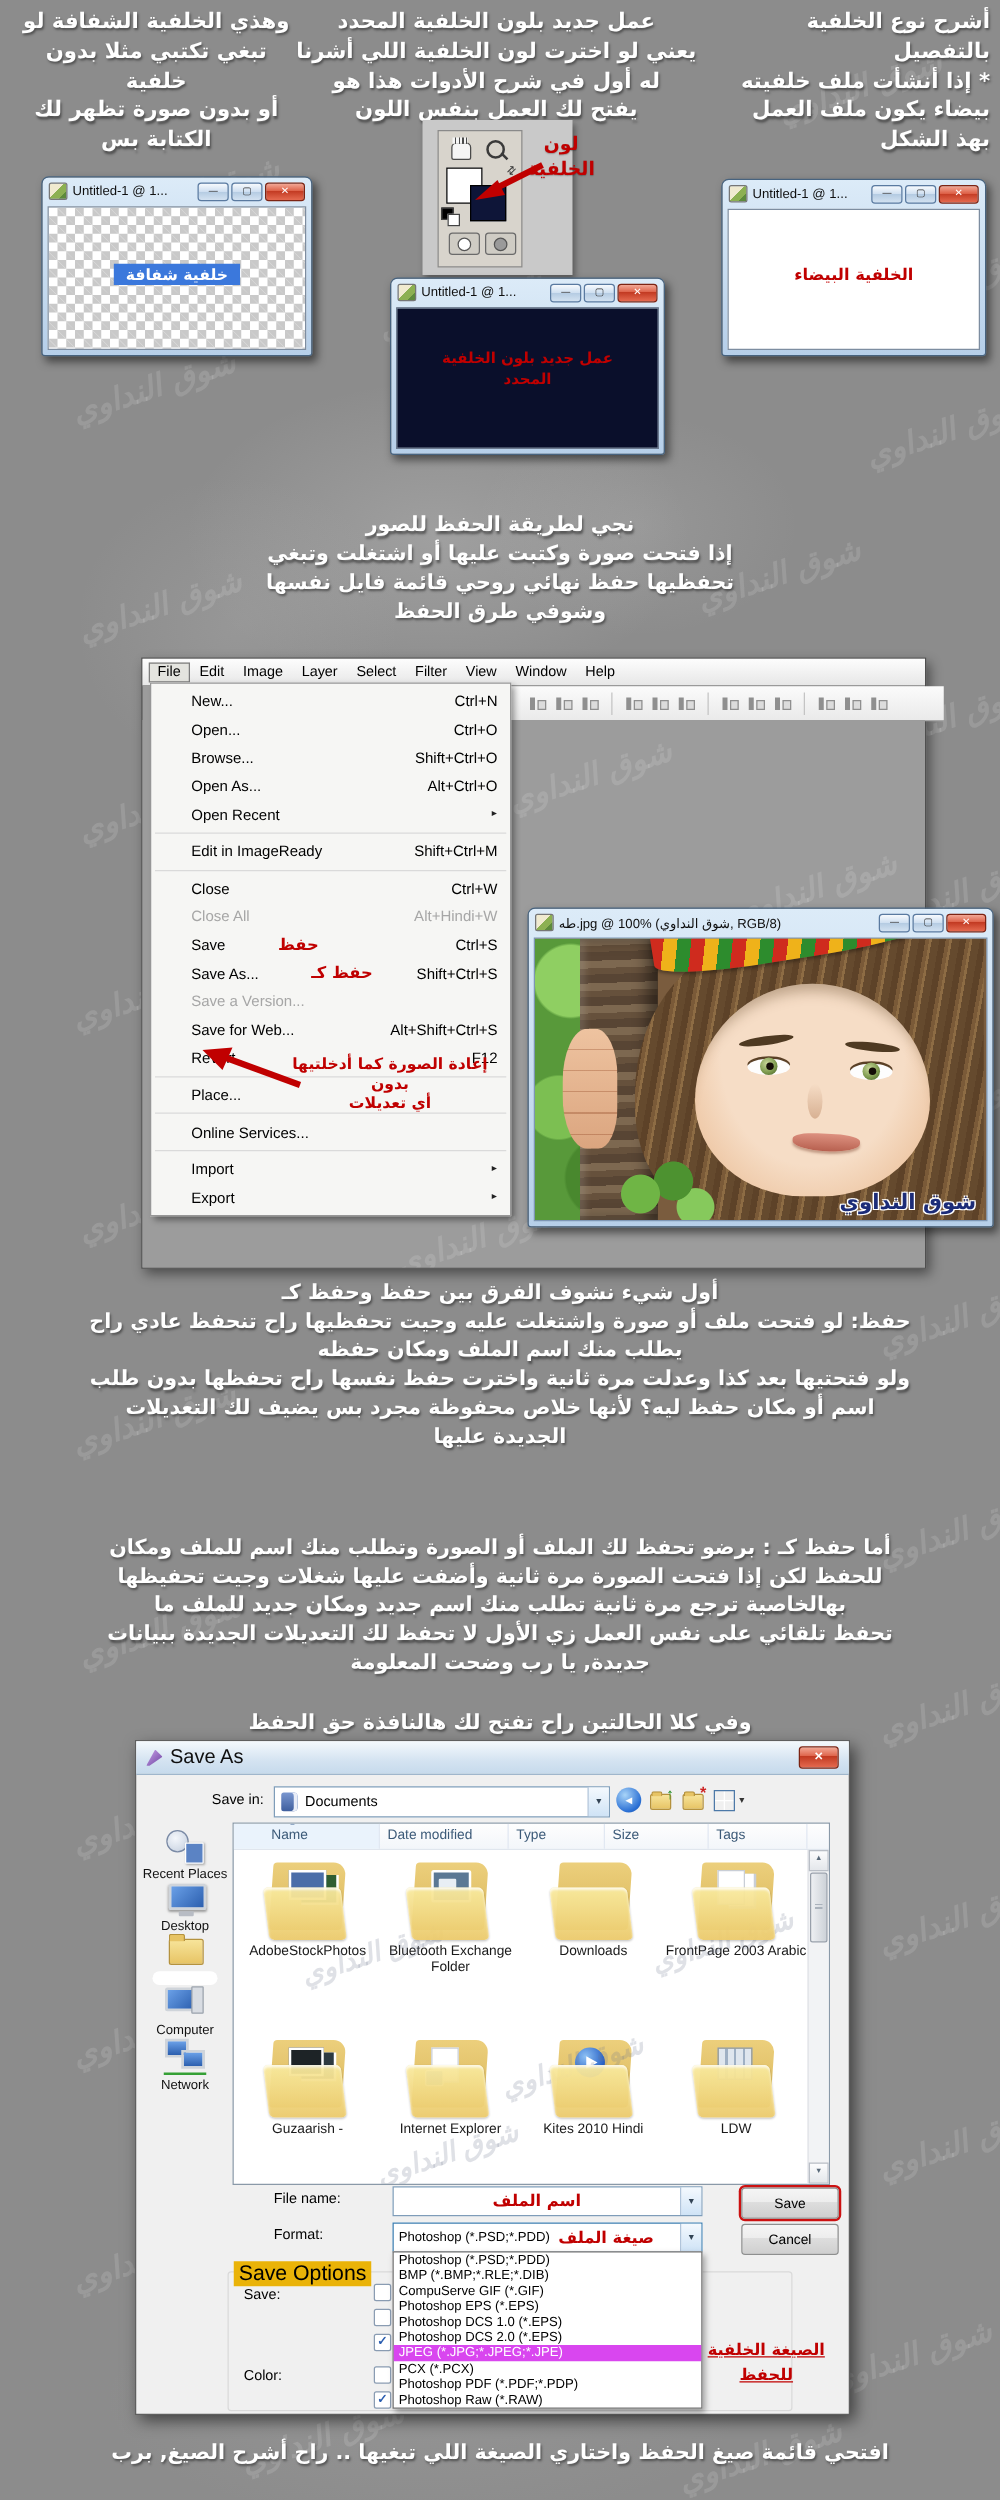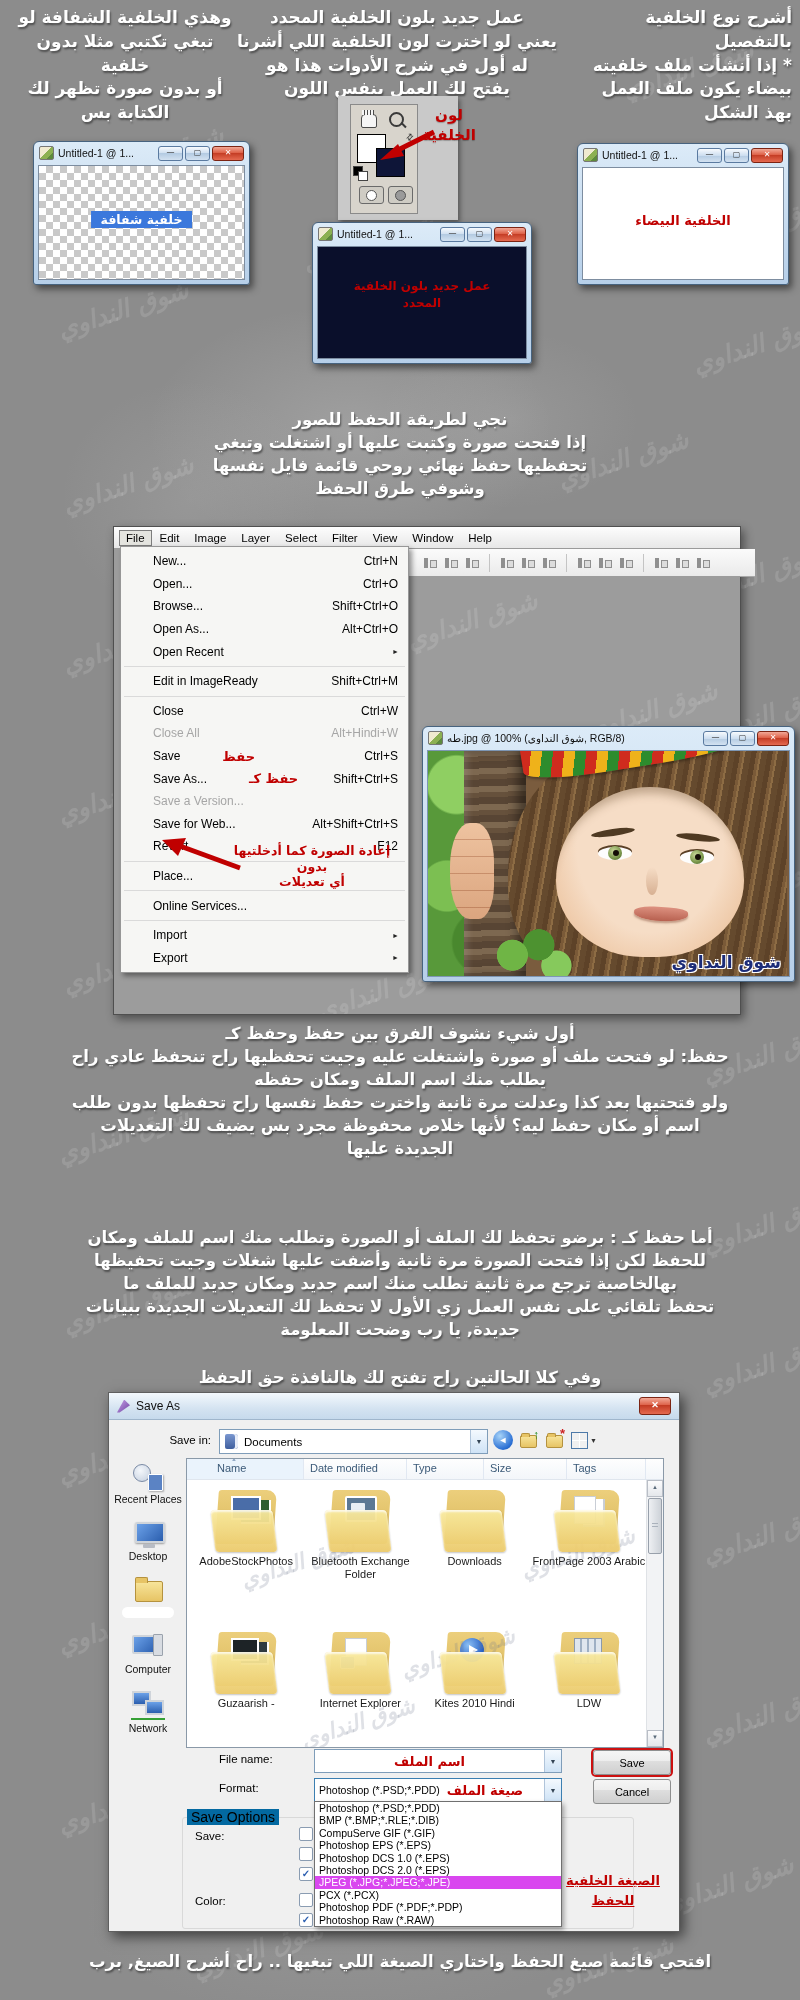--- a/index.html
+++ b/index.html
@@ -153,21 +153,21 @@
   .ph-wm{right:8px;bottom:4px;color:#1c2c78;font-weight:bold;font-size:17px;direction:rtl;
      text-shadow:1px 1px 0 #fff,-1px 1px 0 #fff,1px -1px 0 #fff,-1px -1px 0 #fff;}
   
   #dlg{position:absolute;left:108px;top:1392px;width:570px;height:538px;background:#f0f0f0;
      border:1px solid #5f5f5f;box-shadow:4px 5px 12px rgba(0,0,0,.55);z-index:10;
      font-family:"Liberation Sans",sans-serif;direction:ltr;}
   .dlg-tbar{height:26px;background:linear-gradient(#f4f9fd,#d4e3f1 60%,#c6daec);border-bottom:1px solid #9fb6cc;
      display:flex;align-items:center;padding:0 8px;gap:6px;}
   .feather-icon{width:13px;height:13px;background:linear-gradient(135deg,#c9a3e8,#6b3fa0);
      clip-path:polygon(0 100%,55% 0,100% 45%,20% 100%);}
-  .dlg-title{font-size:12px;color:#0f0f0f;}
+  .dlg-title{font-size:16px;color:#0f0f0f;}
   .dlg-close{margin-left:auto;width:30px;height:16px;border-radius:3px;border:1px solid #7c2413;color:#fff;
      font-size:9px;line-height:14px;text-align:center;font-weight:bold;
      background:linear-gradient(#f2a896,#dd6047 45%,#c23a22 45%,#e56a50);}
   .dlbl{position:absolute;font-size:11.5px;color:#000;}
   #savein-combo{position:absolute;left:110px;top:36px;width:262px;height:23px;background:#fff;
      border:1px solid #7f9db9;display:flex;align-items:center;padding-left:5px;gap:6px;font-size:11.5px;}
   .docs-icon{width:13px;height:15px;background:linear-gradient(#7a97d0,#3f5f9e);border-radius:2px 3px 3px 2px;
      box-shadow:inset -3px 0 0 #e8edf8;}
   .dd-btn{width:16px;align-self:stretch;margin-left:auto;background:linear-gradient(#f4f9fe,#cfe3f6);
      border-left:1px solid #b0c4da;font-size:7px;color:#345;display:flex;align-items:center;justify-content:center;}
@@ -217,21 +217,21 @@
   .b-files{width:26px;height:24px;background:repeating-linear-gradient(90deg,#dfe6ee 0 5px,#9fb0c4 5px 7px);border:1px solid #8b99ab;}
   .fname{margin-top:3px;line-height:1.2;}
   .vscroll{position:absolute;right:0;top:21px;width:16px;bottom:0;background:#f2f3f5;border-left:1px solid #dfe2e6;z-index:3;}
   .sb-btn{position:absolute;left:0;right:0;height:15px;background:linear-gradient(#fcfcfd,#e4e7eb);
      border:1px solid #b9bec6;font-size:6px;color:#5a6a7a;text-align:center;line-height:13px;}
   .sb-btn.up{top:0;} .sb-btn.down{bottom:0;}
   .sb-thumb{position:absolute;left:1px;right:1px;top:18px;height:54px;border:1px solid #98a0ab;border-radius:2px;
      background:linear-gradient(90deg,#eef0f3,#cdd2d8);}
   .sb-thumb::after{content:"";position:absolute;left:3px;right:3px;top:24px;height:5px;
      background:repeating-linear-gradient(#aab2bc 0 1px,transparent 1px 3px);}
-  #mount-places{position:absolute;left:5px;top:70px;width:68px;display:flex;flex-direction:column;align-items:center;gap:15px;}
+  #mount-places{position:absolute;left:5px;top:70px;width:68px;display:flex;flex-direction:column;align-items:center;}
   .place{text-align:center;font-size:10.5px;color:#111;}
   .pic{position:relative;width:34px;height:28px;margin:0 auto 2px;}
   .pill{width:52px;height:11px;background:#fff;border-radius:6px;margin:1px auto 0;}
   .pi-recent::before{content:"";position:absolute;left:2px;top:1px;width:16px;height:16px;border-radius:50%;
      background:radial-gradient(circle at 40% 35%,#f4f7fb,#c3cede);border:1px solid #7a8aa5;}
   .pi-recent::after{content:"";position:absolute;right:2px;bottom:0;width:13px;height:15px;background:#5b83c4;
      border:1px solid #fff;border-radius:1px;box-shadow:1px 1px 2px rgba(0,0,0,.3);}
   .pi-desktop::before{content:"";position:absolute;left:4px;top:2px;width:26px;height:17px;border:2px solid #cfd4da;
      border-radius:2px;background:linear-gradient(135deg,#6ba1e8,#2b5eae);box-shadow:0 1px 2px rgba(0,0,0,.35);}
   .pi-desktop::after{content:"";position:absolute;left:12px;bottom:0;width:12px;height:4px;background:#b8bcc4;border-radius:1px;}
@@ -260,21 +260,21 @@
   #fmt-dd{position:absolute;left:205px;top:408px;width:246px;background:#fff;border:1px solid #707070;z-index:6;
      box-shadow:2px 3px 5px rgba(0,0,0,.35);}
   .opt{height:12.4px;line-height:12.4px;font-size:10.5px;padding-left:4px;white-space:nowrap;overflow:hidden;color:#000;}
   .opt.sel{background:#d946ef;color:#fff;}
   .vbtn{position:absolute;width:76px;height:23px;border:1px solid #8e8f8f;border-radius:3px;font-size:11px;
      display:flex;align-items:center;justify-content:center;color:#000;
      background:linear-gradient(#f5f5f5,#ededed 45%,#dedede 45%,#cfcfcf);}
   #btn-save{left:484px;top:357px;box-shadow:0 0 0 2px #cc1111;}
   #btn-cancel{left:484px;top:386px;}
   #grp{position:absolute;left:73px;top:424px;width:450px;height:110px;border:1px solid #d9d9d9;border-radius:3px;}
-  #so-title{position:absolute;left:78px;top:416px;font-size:14px;background:#0369a1;padding:0 4px;text-align:center;}
+  #so-title{position:absolute;left:78px;top:416px;font-size:17px;background:#eab308;padding:0 4px;text-align:center;}
   #so-save{position:absolute;left:86px;top:437px;font-size:11.5px;}
   #so-color{position:absolute;left:86px;top:502px;font-size:11.5px;}
   .cbcol{position:absolute;left:190px;display:flex;flex-direction:column;gap:6px;}
   #mount-savecb{top:434px;}
   #mount-colorcb{top:500px;}
   .cb{width:12px;height:12px;background:#fff;border:1px solid #8a9cb2;border-radius:2px;font-size:10px;
      line-height:11px;text-align:center;color:#2a5db0;font-weight:bold;}
   .cb.on::after{content:"✓";}
   #fmt-ann{position:absolute;left:448px;top:478px;width:112px;text-align:center;color:#c00000;font-weight:bold;
      font-family:"DejaVu Sans",sans-serif;font-size:13px;text-decoration:underline;white-space:pre-line;

